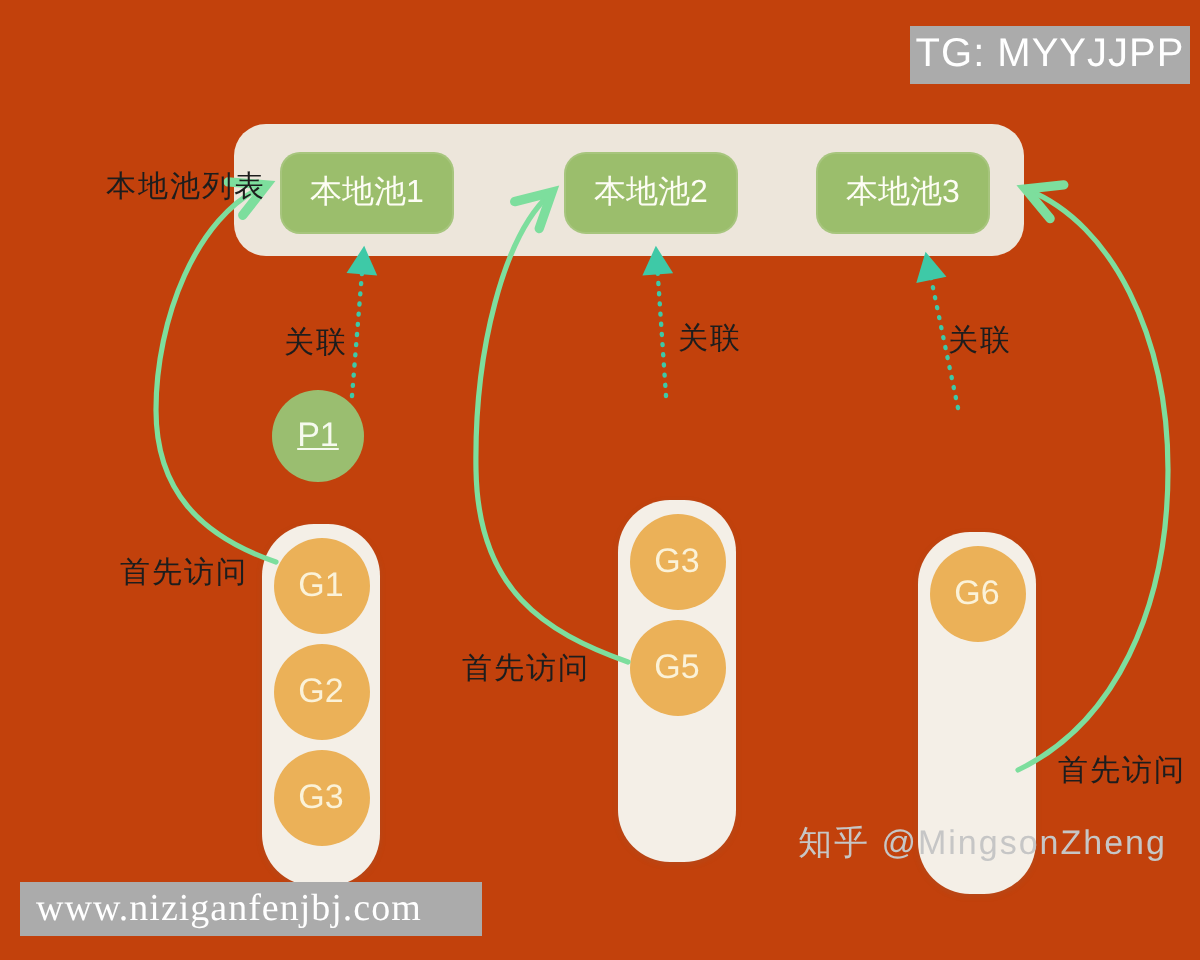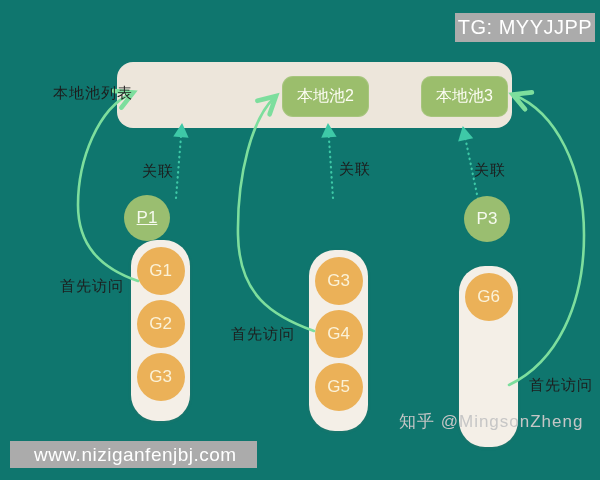--- a/index.html
+++ b/index.html
@@ -1,56 +1,56 @@
 <!DOCTYPE html>
 <html style="--arrow-green: #7DDE9D; --dotted-teal: #3EC9A7; --pool-green: #9BBE6C; --p-green: #9ABE70; --g-orange: #EBB158; --panel-beige: #EDE6DB; --column-beige: #F4EFE7; --badge-gray: #ABABAB; --watermark-gray: #C6C6C6;"><head>
 <meta charset="utf-8">
 <style>
   html,body{margin:0;padding:0;background:#fff;}
   .stage{
-    position:relative;width:600px;height:480px;background:#0f766e;overflow:hidden;
+    position:relative;width:600px;height:480px;background:#c2410c;overflow:hidden;
     font-family:"Liberation Sans","DejaVu Sans",sans-serif;
   }
   .abs{position:absolute;}
   
   .badge{
     background:var(--badge-gray,#ABABAB);color:#fff;
     display:flex;align-items:center;z-index:5;
     font-size:20px;letter-spacing:.5px;
   }
   .badge.tg{left:455px;top:13px;width:140px;height:29px;justify-content:center;}
-  .badge.url{left:10px;top:441px;width:223px;height:27px;padding-left:24px;font-size:19px;}
+  .badge.url{left:10px;top:441px;width:223px;height:27px;padding-left:8px;font-size:19px;font-family:Liberation Serif, serif;}
   
   .pool-panel{
     left:117px;top:62px;width:395px;height:66px;border-radius:16px;
     background:var(--panel-beige,#EDE6DB);z-index:0;
   }
   .pool-box{
     top:76px;width:87px;height:41px;border-radius:10px;
     background:var(--pool-green,#9BBE6C);color:#fdfdf4;
     display:flex;align-items:center;justify-content:center;
     font-size:16px;z-index:2;box-shadow:inset 0 0 0 1px rgba(255,255,255,.12);
   }
-  .pool-1{left:140px;} .pool-2{left:282px;border-radius:11px;} .pool-3{left:421px;text-align:center;}
+  .pool-1{left:140px;} .pool-2{left:282px;border-radius:11px;} .pool-3{left:408px;text-align:center;}
   
   .p-circle{
     width:46px;height:46px;border-radius:50%;
     background:var(--p-green,#9ABE70);color:#f6faee;
     display:flex;align-items:center;justify-content:center;
     font-size:17px;z-index:2;
   }
-  .p-1{left:124px;top:195px;text-decoration:underline;} .p-2{left:314px;top:195px;} .p-3{left:464px;top:196px;}
+  .p-1{left:136px;top:195px;text-decoration:underline;} .p-2{left:314px;top:195px;} .p-3{left:464px;top:196px;}
   
   .g-column{
     width:59px;border-radius:26px;background:var(--column-beige,#F4EFE7);
     box-shadow:0 1px 3px rgba(120,110,95,.18);z-index:0;
     display:flex;flex-direction:column;align-items:center;
     padding-top:7px;gap:5px;height:174px;box-sizing:content-box;
   }
-  .col-1{left:131px;top:240px;align-items:center;} .col-2{left:309px;top:250px;} .col-3{left:459px;top:266px;}
+  .col-1{left:131px;top:262px;align-items:center;} .col-2{left:309px;top:250px;} .col-3{left:459px;top:266px;}
   .g-circle{
     width:48px;height:48px;border-radius:50%;flex:none;
     background:var(--g-orange,#EBB158);color:#fbf2d8;
     display:flex;align-items:center;justify-content:center;
     font-size:17px;z-index:2;position:relative;
   }
   
   .hand-label{
     color:#1d1d1d;font-size:15px;z-index:3;white-space:nowrap;letter-spacing:1px;
   }
@@ -93,34 +93,33 @@
     <path class="curve" marker-end="url(#ah-green)" d="M138,281 C100,268 78,245 78,205 C78,160 98,108 132,93"></path>
     <path class="curve" marker-end="url(#ah-green)" d="M314,331 C272,316 239,295 238,235 C237,175 252,118 275,97"></path>
     <path class="curve" marker-end="url(#ah-green)" d="M509,385 C557,362 584,305 584,235 C584,168 556,112 514,95"></path>
 
     <path class="dotted" marker-end="url(#ah-teal)" d="M176,198 L182,124"></path>
     <path class="dotted" marker-end="url(#ah-teal)" d="M333,198 L328,124"></path>
     <path class="dotted" marker-end="url(#ah-teal)" d="M479,204 L463,127"></path>
   </svg>
 
   <div class="abs pool-panel"></div>
+  <div class="abs pool-box pool-1">本地池1</div>
   <div class="abs pool-box pool-2">本地池2</div>
   <div class="abs pool-box pool-3">本地池3</div>
 
   <div class="abs p-circle p-1">P1</div>
-  <div class="abs p-circle p-3">P3</div>
 
   <div class="abs g-column col-1">
     <div class="g-circle">G1</div>
     <div class="g-circle">G2</div>
     <div class="g-circle">G3</div>
   </div>
   <div class="abs g-column col-2">
     <div class="g-circle">G3</div>
-    <div class="g-circle">G4</div>
     <div class="g-circle">G5</div>
   </div>
   <div class="abs g-column col-3">
     <div class="g-circle">G6</div>
   </div>
 
   <div class="abs hand-label lbl-pool-list">本地池列表</div>
   <div class="abs hand-label lbl-assoc-1">关联</div>
   <div class="abs hand-label lbl-assoc-2">关联</div>
   <div class="abs hand-label lbl-assoc-3">关联</div>

